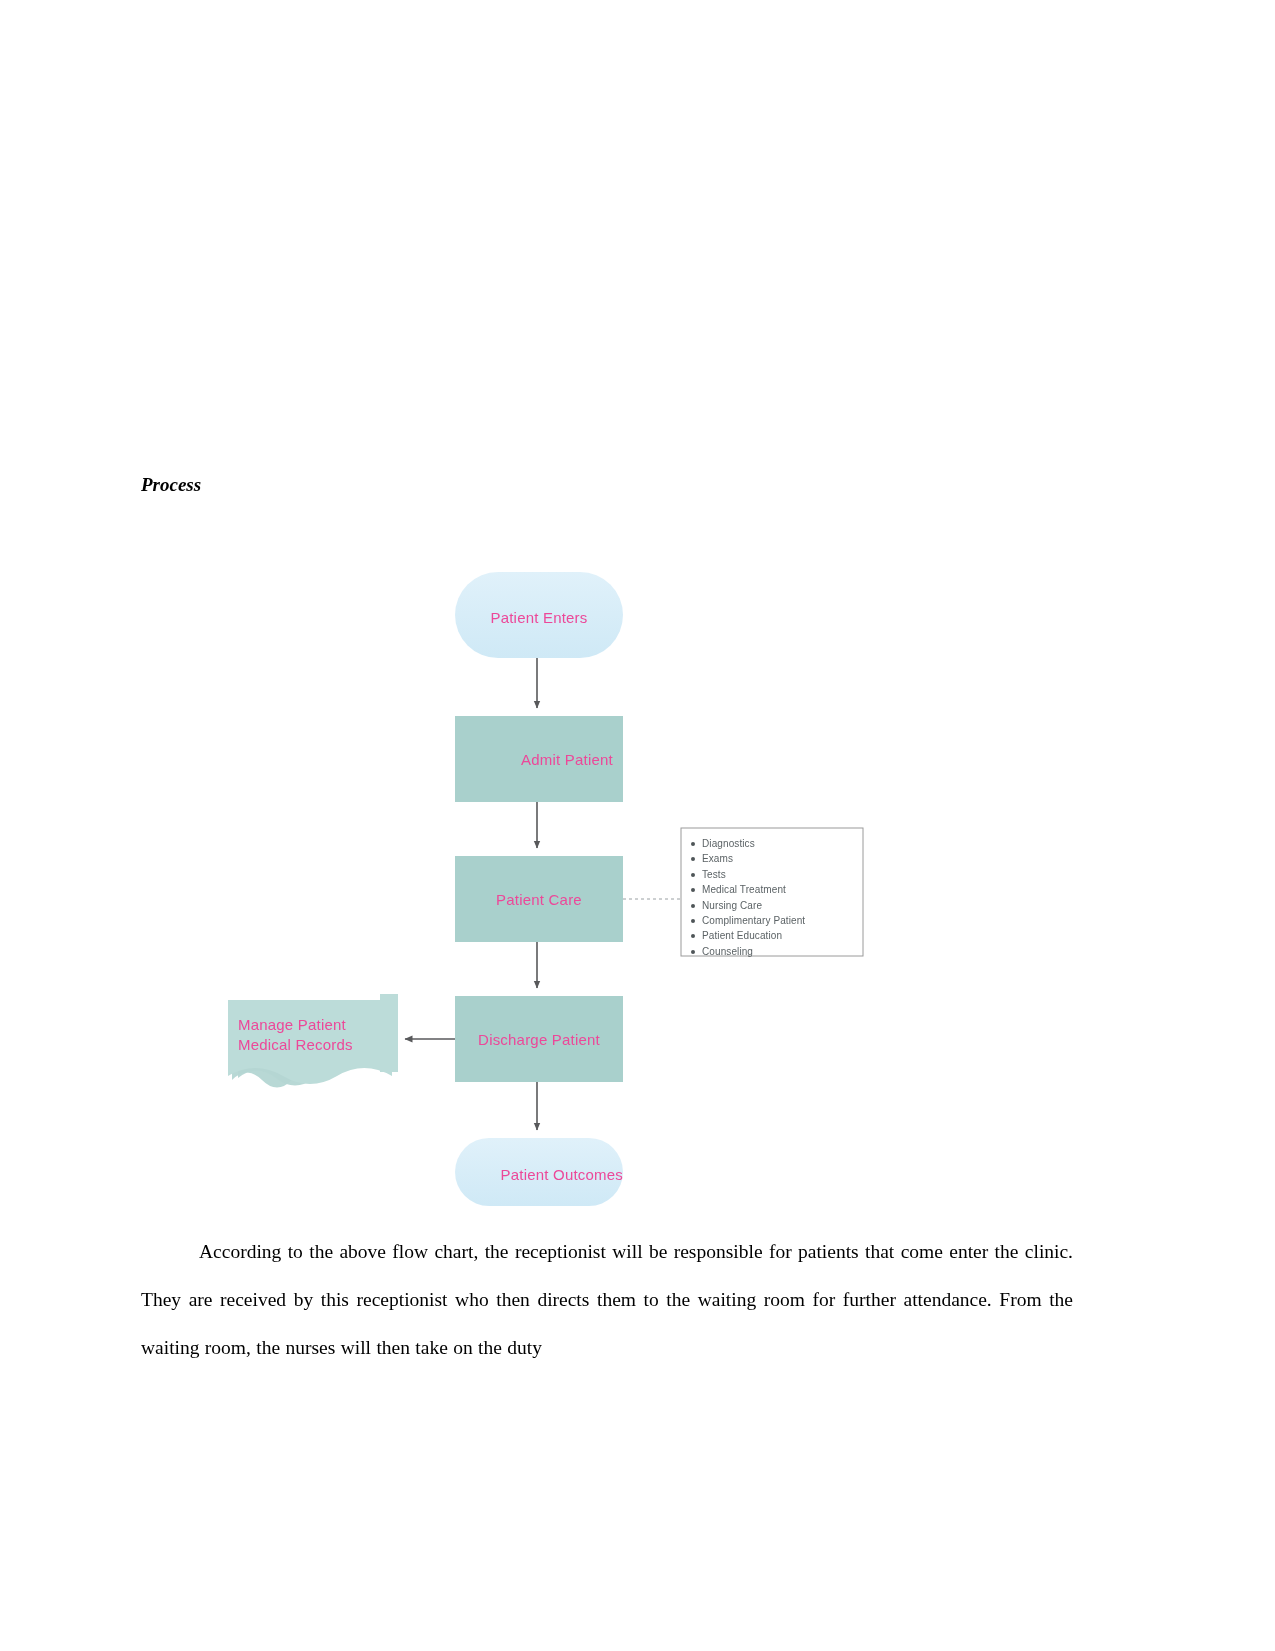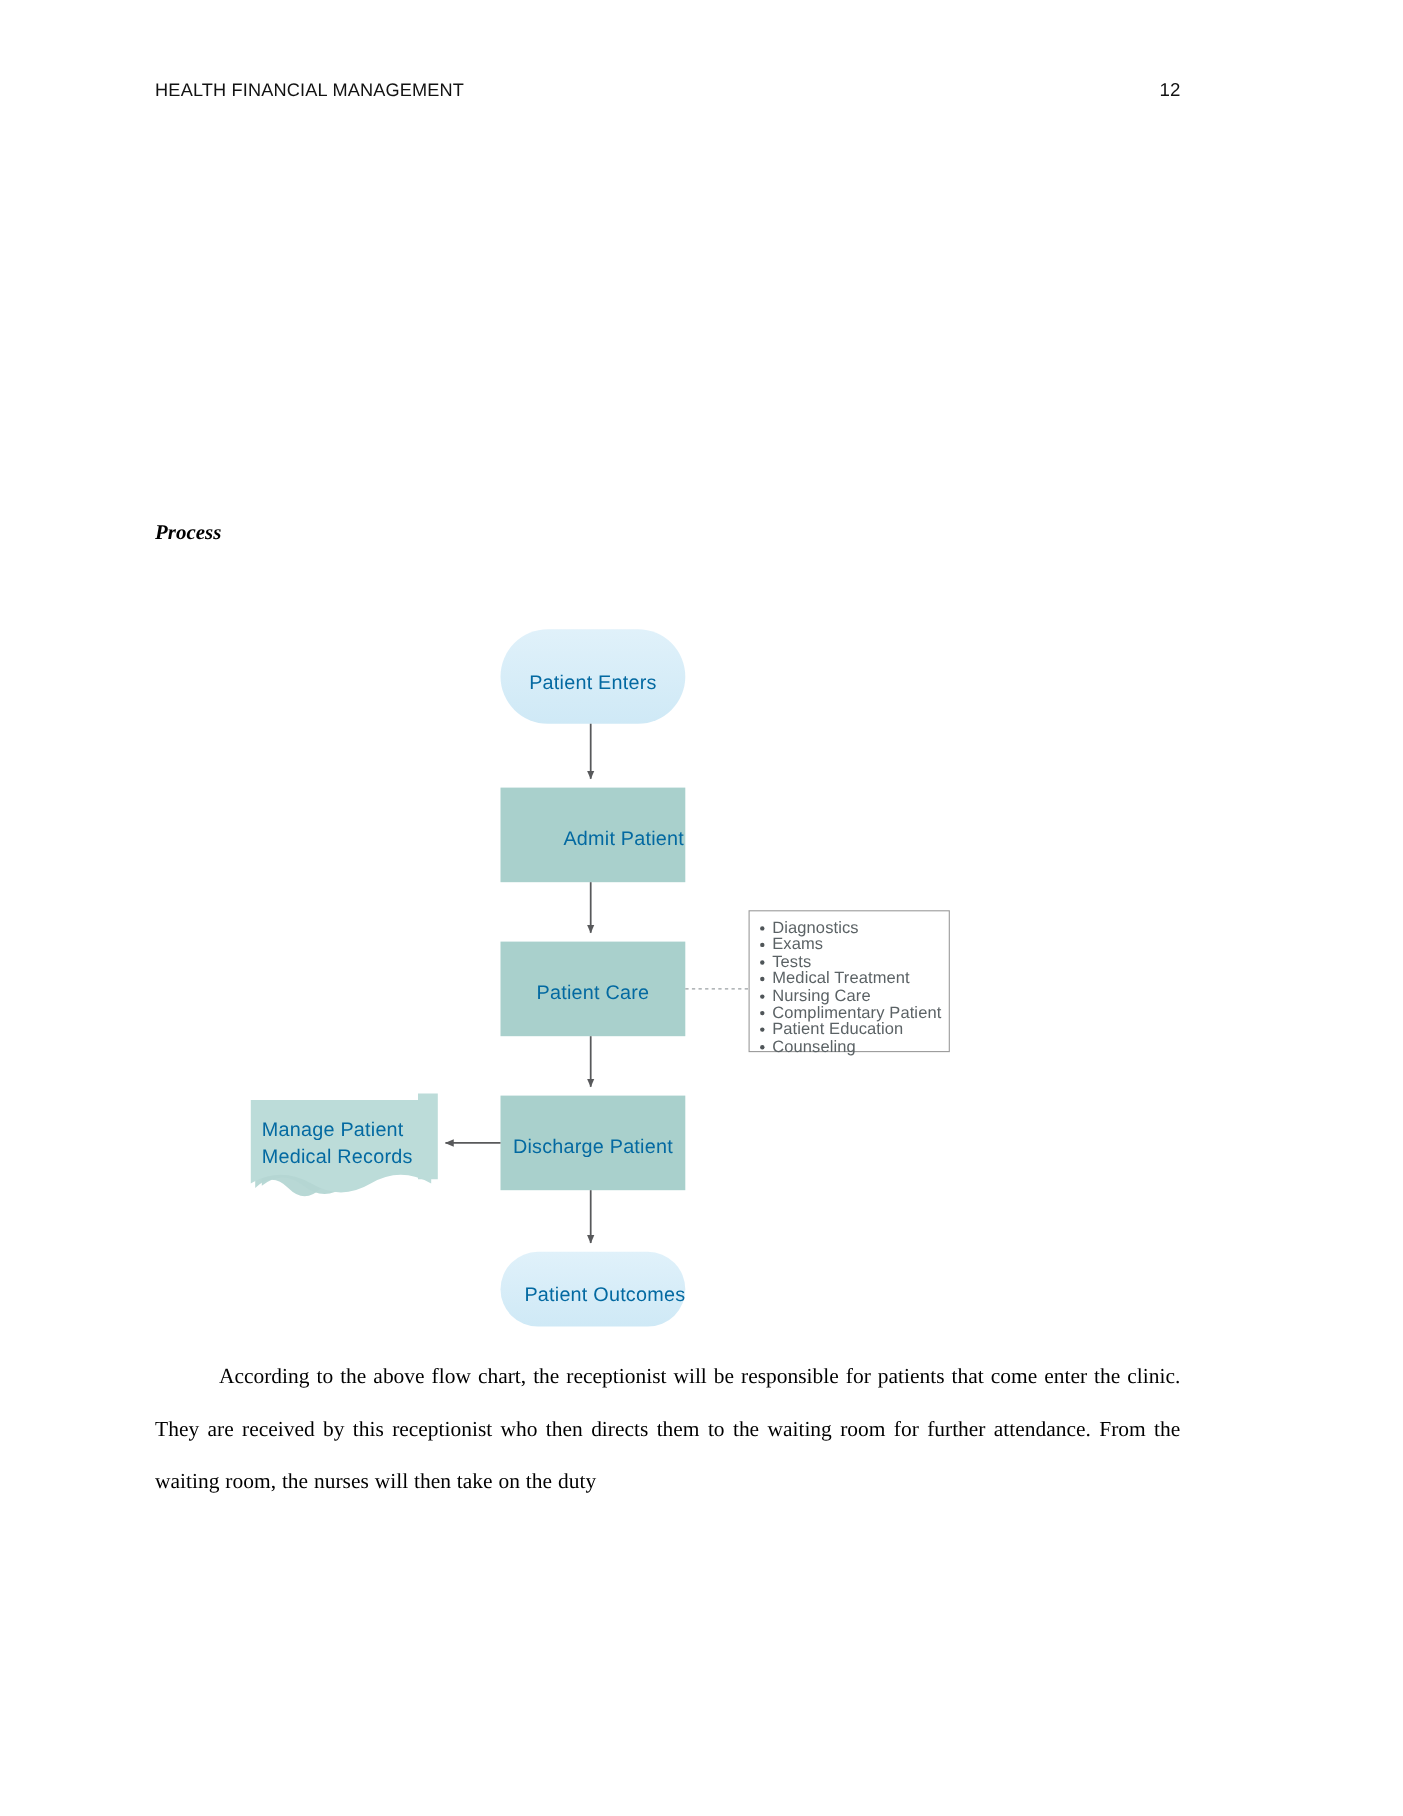--- a/index.html
+++ b/index.html
@@ -66,41 +66,41 @@
     height: 655px;
   }
   .flow-svg {
     position: absolute;
     left: 0;
     top: 0;
   }
   .node-label {
     position: absolute;
     font-family: "Liberation Sans", sans-serif;
-    font-size: 18px;
-    color: #0369a1;
+    font-size: 15px;
+    color: #ec4899;
     text-align: center;
     line-height: 1.35;
     letter-spacing: 0.2px;
     pointer-events: none;
     white-space: pre-line;
   }
   .callout-list {
     position: absolute;
     left: 489px;
     top: 276px;
     width: 178px;
     padding: 0;
     margin: 0;
     list-style: none;
   }
   .callout-list li {
     position: relative;
     font-family: "Liberation Sans", sans-serif;
-    font-size: 15px;
+    font-size: 10px;
     line-height: 15.4px;
     color: #5b6265;
     padding-left: 13px;
     letter-spacing: 0.1px;
     white-space: nowrap;
   }
   .callout-list li::before {
     content: "";
     position: absolute;
     left: 2px;
@@ -124,24 +124,20 @@
     text-indent: 58px;
     color: #000;
     word-spacing: 0.5px;
   }
 </style>
 </head>
 <body>
 
 <div class="page">
 
-  <div class="doc-header">
-    <span class="running-head">HEALTH FINANCIAL MANAGEMENT</span>
-    <span class="page-number">12</span>
-  </div>
 
   <div class="section-heading">Process</div>
 
   <div class="flowchart">
 
     <svg class="flow-svg" width="700" height="655" viewBox="0 0 700 655">
       <defs>
         <marker id="arrowhead" markerWidth="9" markerHeight="9" refX="7.5" refY="4" orient="auto" markerUnits="userSpaceOnUse">
           <path d="M0,0.6 L8,4 L0,7.4 z" fill="#58595b"></path>
         </marker>

